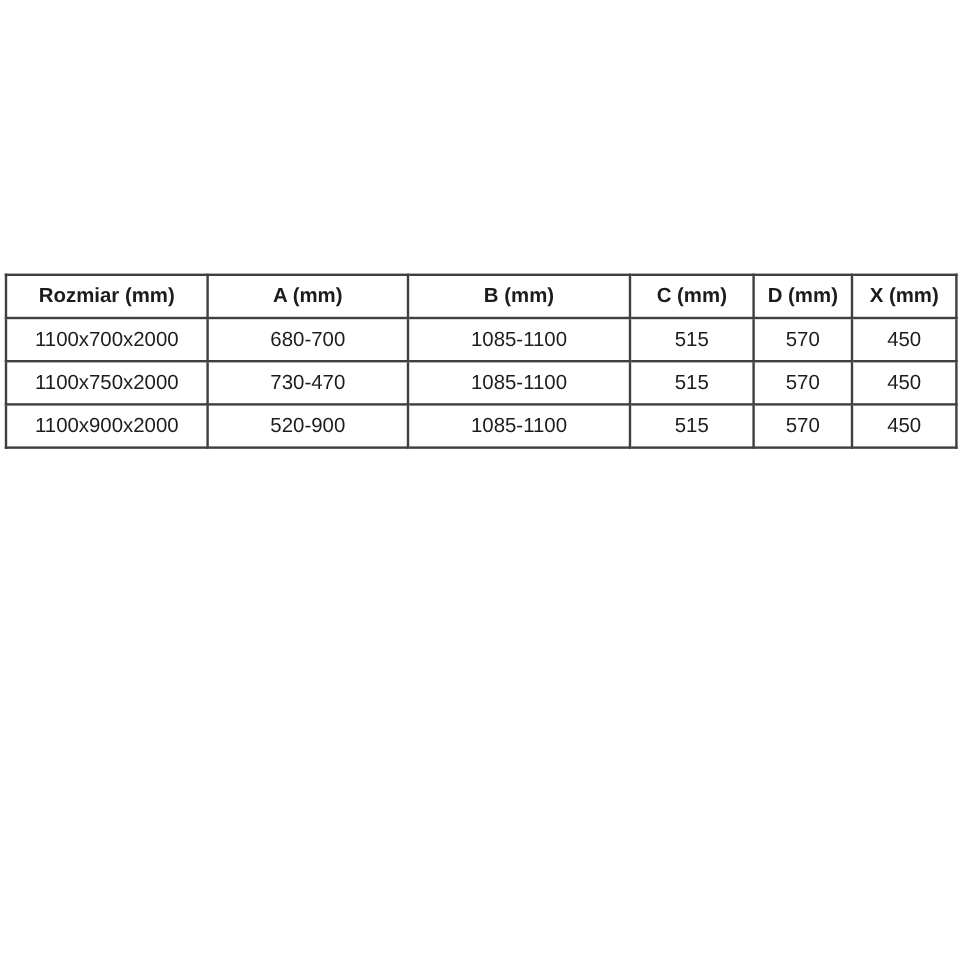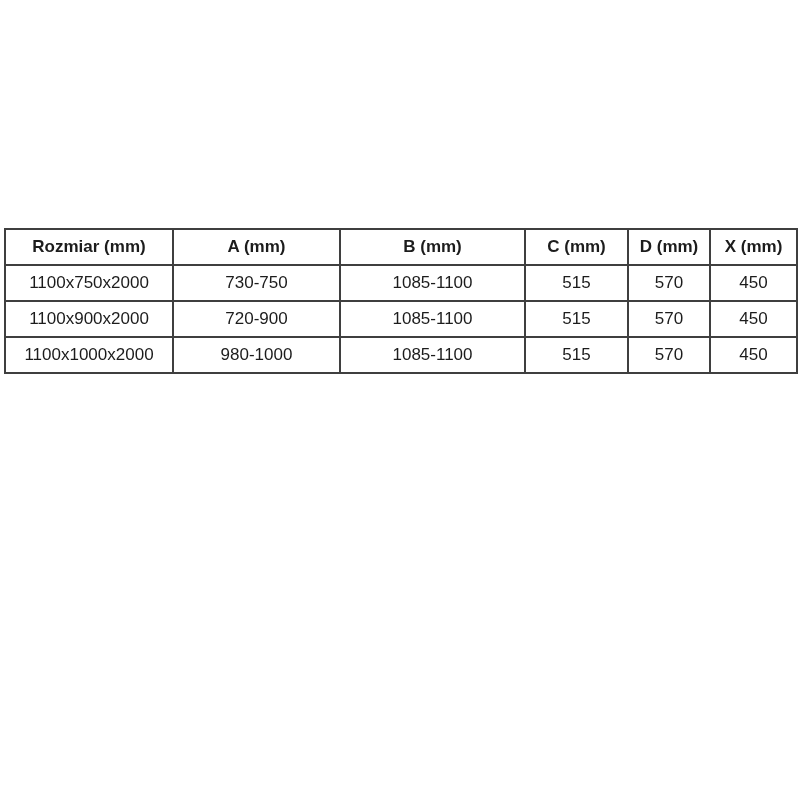--- a/index.html
+++ b/index.html
@@ -58,38 +58,38 @@
         <th>Rozmiar (mm)</th>
         <th>A (mm)</th>
         <th>B (mm)</th>
         <th>C (mm)</th>
         <th>D (mm)</th>
         <th>X (mm)</th>
       </tr>
     </thead>
     <tbody>
       <tr>
+        <td>1100x700x2000</td>
+        <td>680-700</td>
+        <td>1085-1100</td>
+        <td>515</td>
+        <td>570</td>
+        <td>450</td>
+      </tr>
+      <tr>
         <td>1100x750x2000</td>
-        <td>730-750</td>
+        <td>730-470</td>
         <td>1085-1100</td>
         <td>515</td>
         <td>570</td>
         <td>450</td>
       </tr>
       <tr>
         <td>1100x900x2000</td>
-        <td>720-900</td>
-        <td>1085-1100</td>
-        <td>515</td>
-        <td>570</td>
-        <td>450</td>
-      </tr>
-      <tr>
-        <td>1100x1000x2000</td>
-        <td>980-1000</td>
+        <td>520-900</td>
         <td>1085-1100</td>
         <td>515</td>
         <td>570</td>
         <td>450</td>
       </tr>
     </tbody>
   </table>
 </div>
 
 </body></html>

